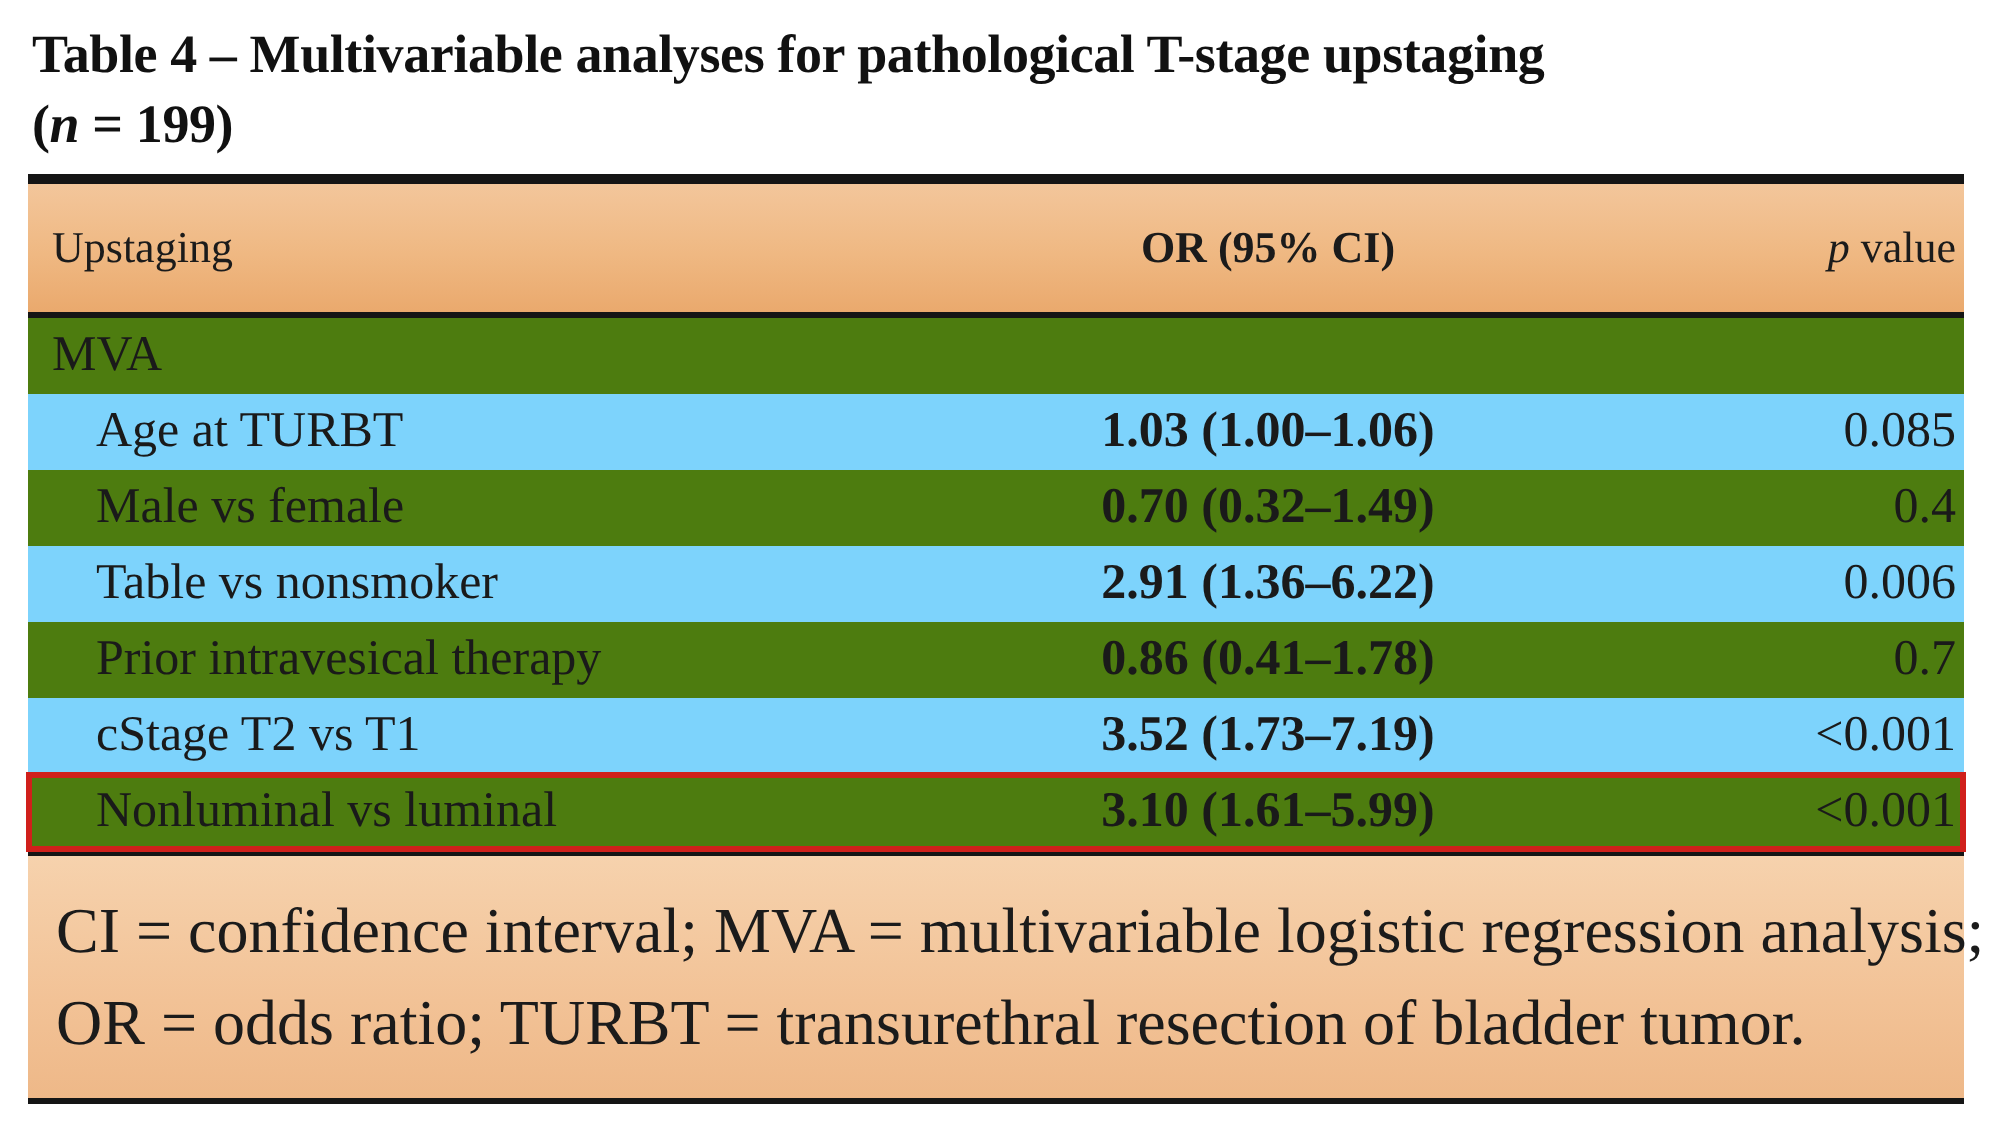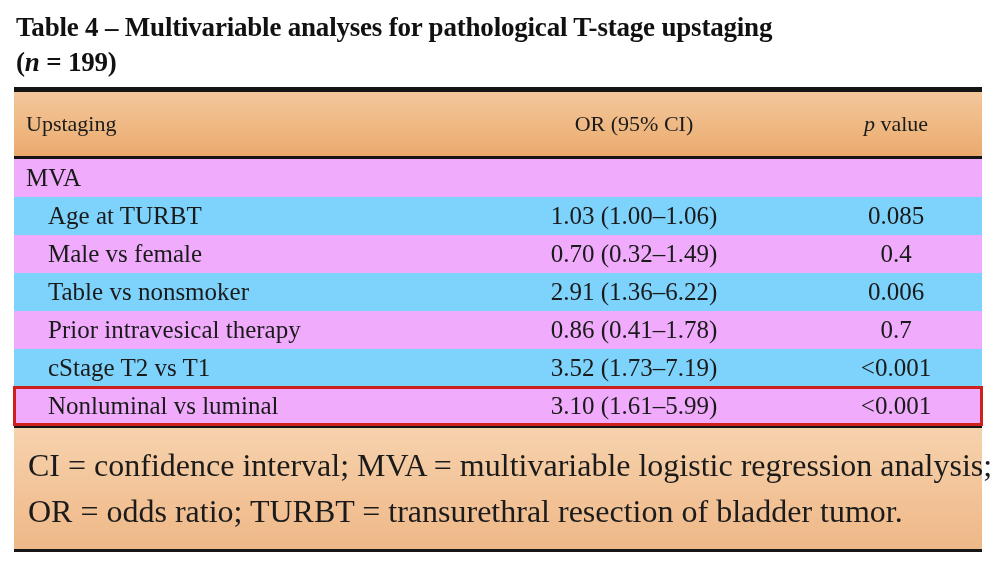--- a/index.html
+++ b/index.html
@@ -52,41 +52,42 @@
   .col-1 {
     width: 440px;
     padding-left: 12px;
     text-align: left;
     box-sizing: border-box;
   }
   .col-2 {
     width: 360px;
     text-align: center;
     box-sizing: border-box;
+    font-weight: bold;
   }
   .col-3 {
     width: 168px;
-    text-align: center;
+    text-align: right;
     box-sizing: border-box;
     padding-right: 4px;
   }
   .body-rows {
     border-bottom: 3px solid #151515;
   }
   .row {
     display: flex;
     align-items: center;
     height: 38px;
     font-size: 25px;
   }
   .row.shaded {
     background: #7dd3fc;
   }
   .row.plain {
-    background: #f0abfc;
+    background: #4d7c0f;
   }
   .row .col-1 {
     padding-left: 12px;
   }
   .row.indent .col-1 {
     padding-left: 34px;
   }
   .row.highlight {
     outline: 3px solid #d0201b;
     outline-offset: -2px;

